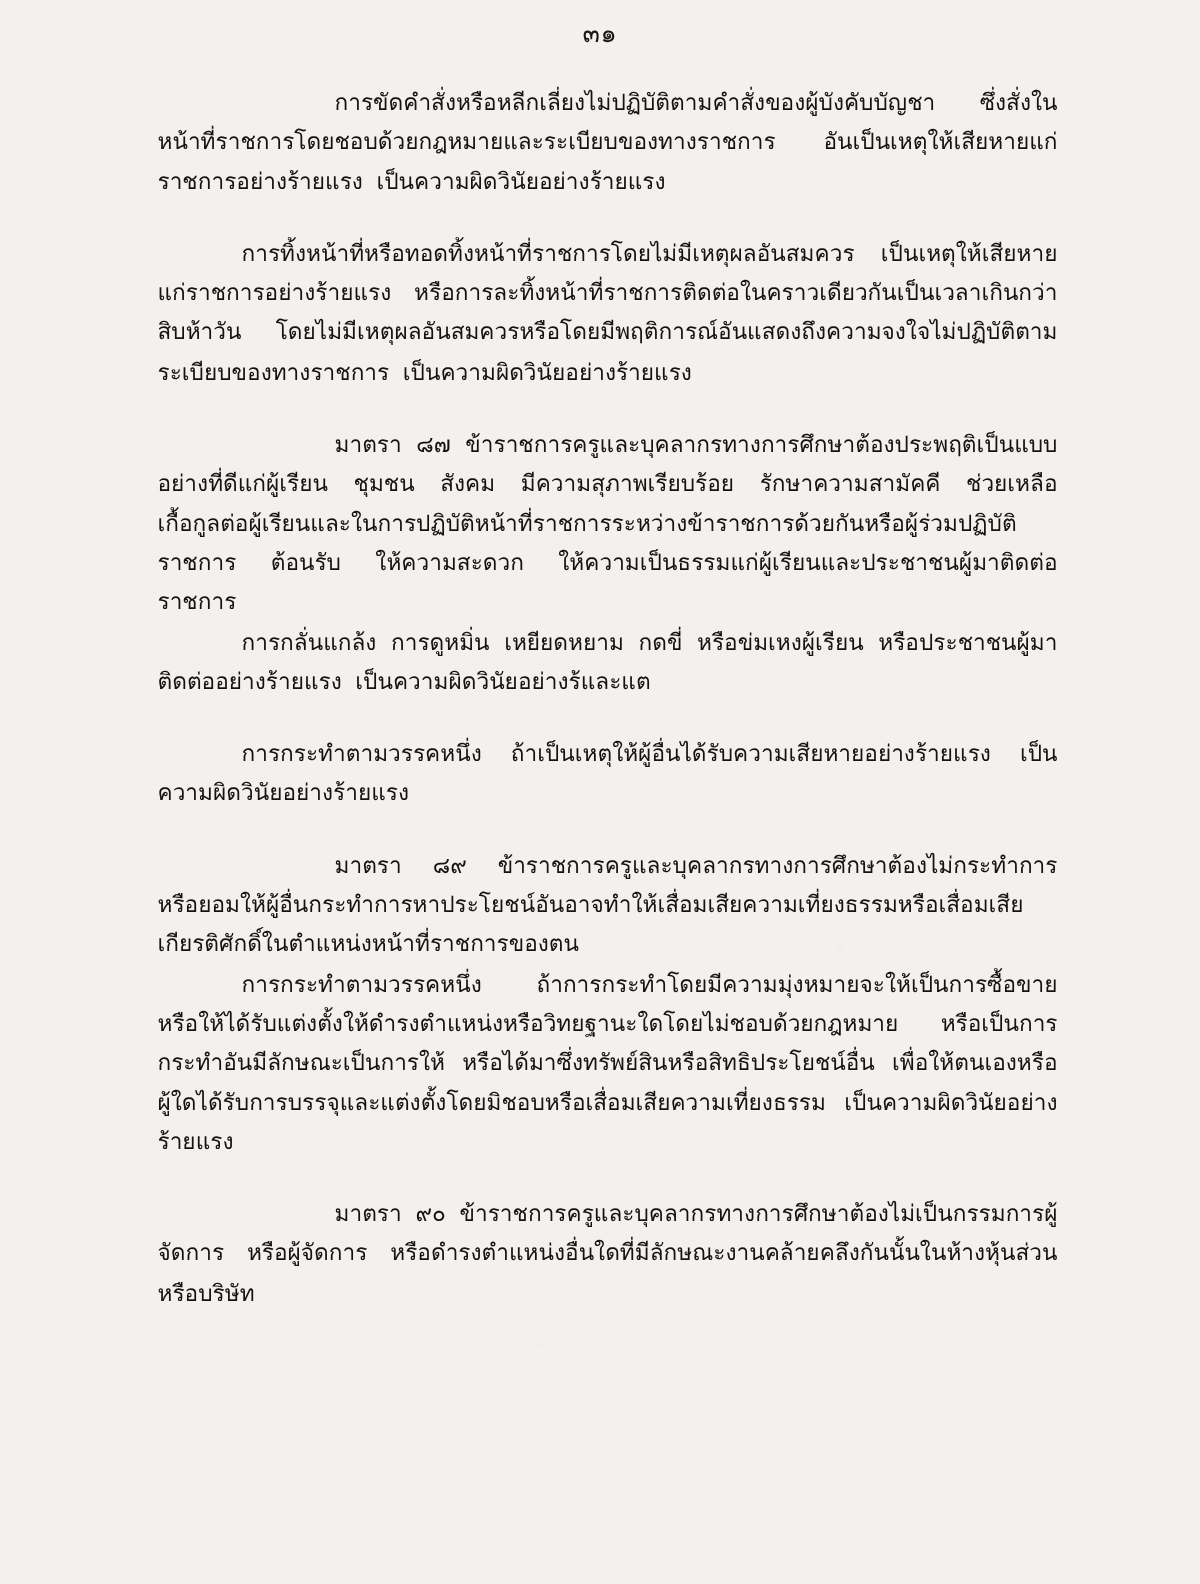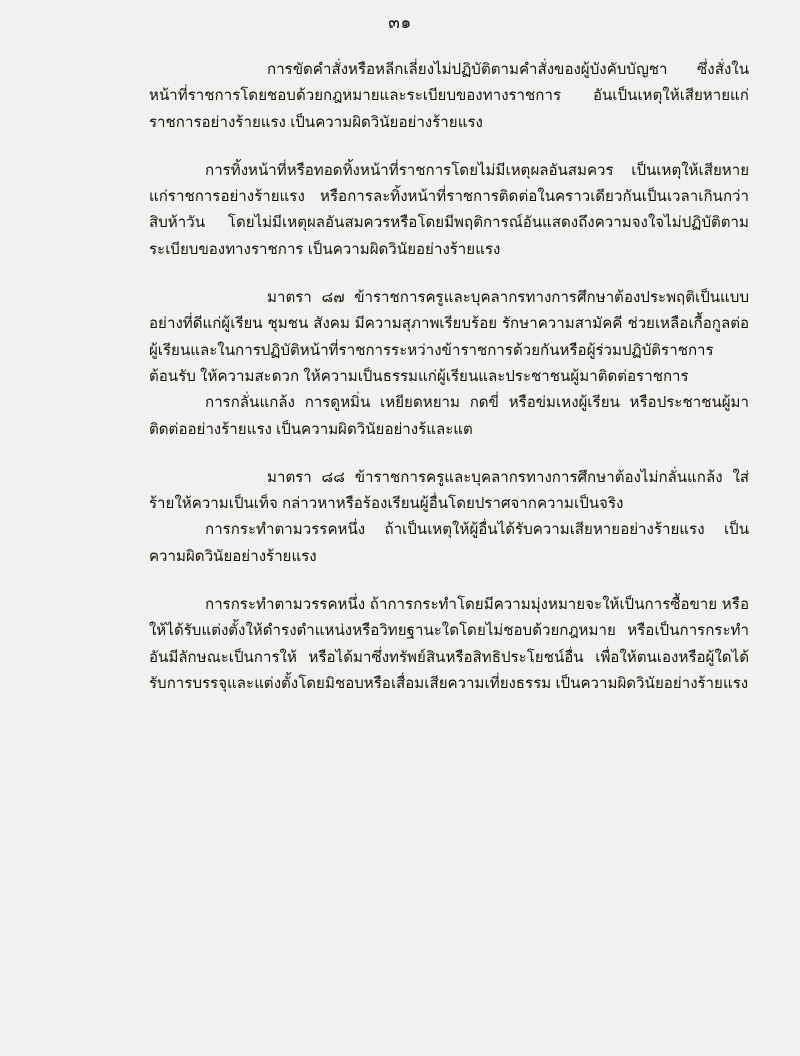--- a/index.html
+++ b/index.html
@@ -6,39 +6,38 @@
     margin: 0;
     padding: 0;
     background: #f2f1ef;
   }
   .page {
     position: relative;
     width: 800px;
     height: 1056px;
     background: #f2f1ef;
     overflow: hidden;
-    font-family: Liberation Sans, sans-serif;
+    font-family: Liberation Mono, monospace;
     color: #14120f;
   }
   .page-number {
     position: absolute;
     top: 8px;
     left: 0;
     width: 800px;
     text-align: center;
     font-size: 17px;
     letter-spacing: 0.5px;
     color: #1a1714;
   }
   .body-text {
     position: absolute;
     top: 56px;
     left: 105px;
     width: 600px;
-    margin-left: 44px;
   }
   .para {
     margin: 0 0 0 0;
     font-size: 15.1px;
     line-height: 26.3px;
     text-align: justify;
     text-justify: inter-word;
     color: #16130f;
     word-spacing: 0px;
   }
@@ -78,26 +77,27 @@
 
     <p class="para indent-small">การทิ้งหน้าที่หรือทอดทิ้งหน้าที่ราชการโดยไม่มีเหตุผลอันสมควร เป็นเหตุให้เสียหายแก่ราชการอย่างร้ายแรง หรือการละทิ้งหน้าที่ราชการติดต่อในคราวเดียวกันเป็นเวลาเกินกว่าสิบห้าวัน โดยไม่มีเหตุผลอันสมควรหรือโดยมีพฤติการณ์อันแสดงถึงความจงใจไม่ปฏิบัติตามระเบียบของทางราชการ เป็นความผิดวินัยอย่างร้ายแรง</p>
 
     <div class="gap-lg"></div>
 
     <p class="para indent-block">มาตรา ๘๗  ข้าราชการครูและบุคลากรทางการศึกษาต้องประพฤติเป็นแบบอย่างที่ดีแก่ผู้เรียน ชุมชน สังคม มีความสุภาพเรียบร้อย รักษาความสามัคคี ช่วยเหลือเกื้อกูลต่อผู้เรียนและในการปฏิบัติหน้าที่ราชการระหว่างข้าราชการด้วยกันหรือผู้ร่วมปฏิบัติราชการ ต้อนรับ ให้ความสะดวก ให้ความเป็นธรรมแก่ผู้เรียนและประชาชนผู้มาติดต่อราชการ</p>
     <p class="para indent-small">การกลั่นแกล้ง การดูหมิ่น เหยียดหยาม กดขี่ หรือข่มเหงผู้เรียน หรือประชาชนผู้มาติดต่ออย่างร้ายแรง เป็นความผิดวินัยอย่างร้และแต</p>
 
     <div class="gap-lg"></div>
 
-    <p class="para indent-block">มาตรา ๘๘  ข้าราชการครูและบุคลากรทางการศึกษาต้องไม่กลั่นแกล้ง ใส่ร้ายให้ความเป็นเท็จ กล่าวหาหรือร้องเรียนผู้อื่นโดยปราศจากความเป็นจริง</p>
     <p class="para indent-small">การกระทำตามวรรคหนึ่ง ถ้าเป็นเหตุให้ผู้อื่นได้รับความเสียหายอย่างร้ายแรง เป็นความผิดวินัยอย่างร้ายแรง</p>
 
     <div class="gap-lg"></div>
 
+    <p class="para indent-block">มาตรา ๘๙  ข้าราชการครูและบุคลากรทางการศึกษาต้องไม่กระทำการหรือยอมให้ผู้อื่นกระทำการหาประโยชน์อันอาจทำให้เสื่อมเสียความเที่ยงธรรมหรือเสื่อมเสียเกียรติศักดิ์ในตำแหน่งหน้าที่ราชการของตน</p>
     <p class="para indent-small">การกระทำตามวรรคหนึ่ง ถ้าการกระทำโดยมีความมุ่งหมายจะให้เป็นการซื้อขาย หรือให้ได้รับแต่งตั้งให้ดำรงตำแหน่งหรือวิทยฐานะใดโดยไม่ชอบด้วยกฎหมาย หรือเป็นการกระทำอันมีลักษณะเป็นการให้ หรือได้มาซึ่งทรัพย์สินหรือสิทธิประโยชน์อื่น เพื่อให้ตนเองหรือผู้ใดได้รับการบรรจุและแต่งตั้งโดยมิชอบหรือเสื่อมเสียความเที่ยงธรรม เป็นความผิดวินัยอย่างร้ายแรง</p>
 
     <div class="gap-lg"></div>
 
+    <p class="para indent-block">มาตรา ๙๐  ข้าราชการครูและบุคลากรทางการศึกษาต้องไม่เป็นกรรมการผู้จัดการ หรือผู้จัดการ หรือดำรงตำแหน่งอื่นใดที่มีลักษณะงานคล้ายคลึงกันนั้นในห้างหุ้นส่วนหรือบริษัท</p>
 
   </div>
 
   <div class="grain"></div>
 </div>
 
 </body></html>

